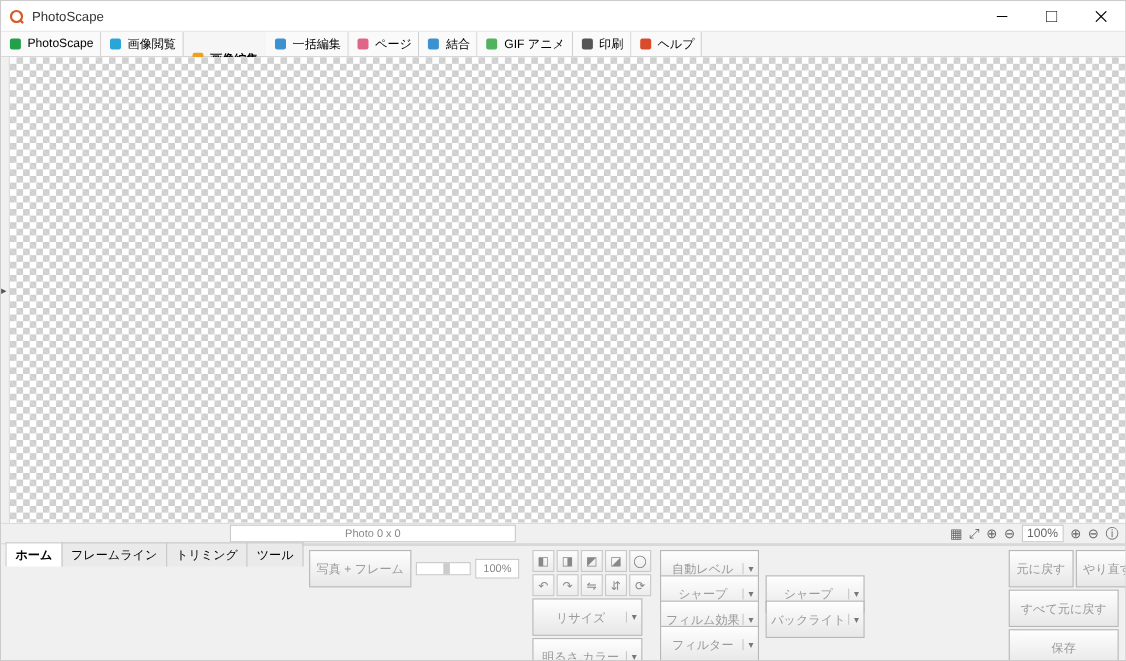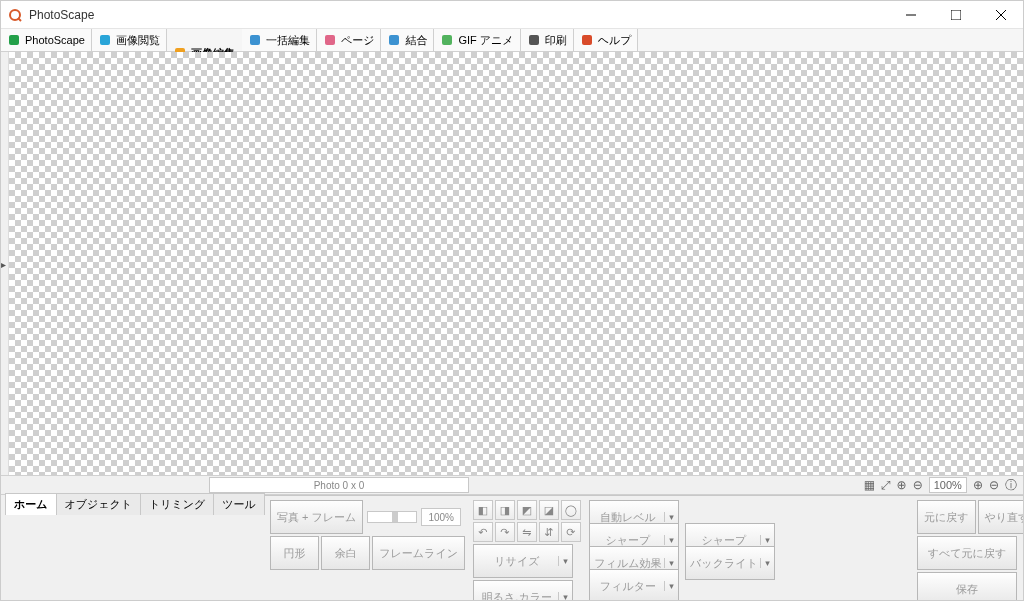--- a/index.html
+++ b/index.html
@@ -377,37 +377,32 @@
     <span class="zoom-val">100%</span>
     <span class="zt">⊕</span>
     <span class="zt">⊖</span>
     <span class="zt">ⓘ</span>
   </div>
 </div>
 
 <div class="bottompanel">
   <div class="subtabs" id="subtabs">
       <div class="subtab active">ホーム</div>
-      <div class="subtab">オブジェクト</div>
+      <div class="subtab">フレームライン</div>
       <div class="subtab">トリミング</div>
       <div class="subtab">ツール</div>
     </div>
 
   <div class="controls-row">
 
     <div class="frame-col">
       <div class="frame-top">
         <div class="btn dis">写真 + フレーム</div>
         <div class="slider"></div>
         <div class="pct-box">100%</div>
-      </div>
-      <div class="frame-btn-row">
-        <div class="btn dis" style="flex:1">円形</div>
-        <div class="btn dis" style="flex:1">余白</div>
-        <div class="btn dis" style="flex:1.3">フレームライン</div>
       </div>
     </div>
 
     <div class="mid-col">
       <div>
         <div class="tool-grid">
           <div class="ti dis">◧</div>
           <div class="ti dis">◨</div>
           <div class="ti dis">◩</div>
           <div class="ti dis">◪</div>

